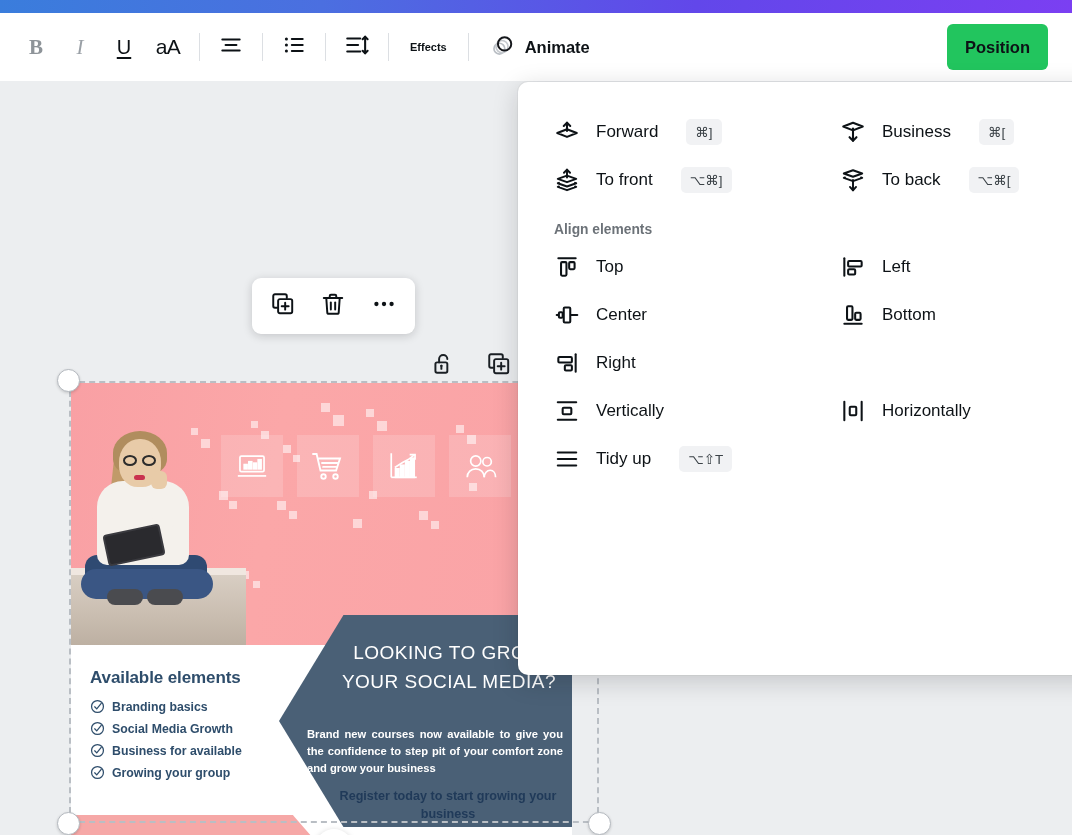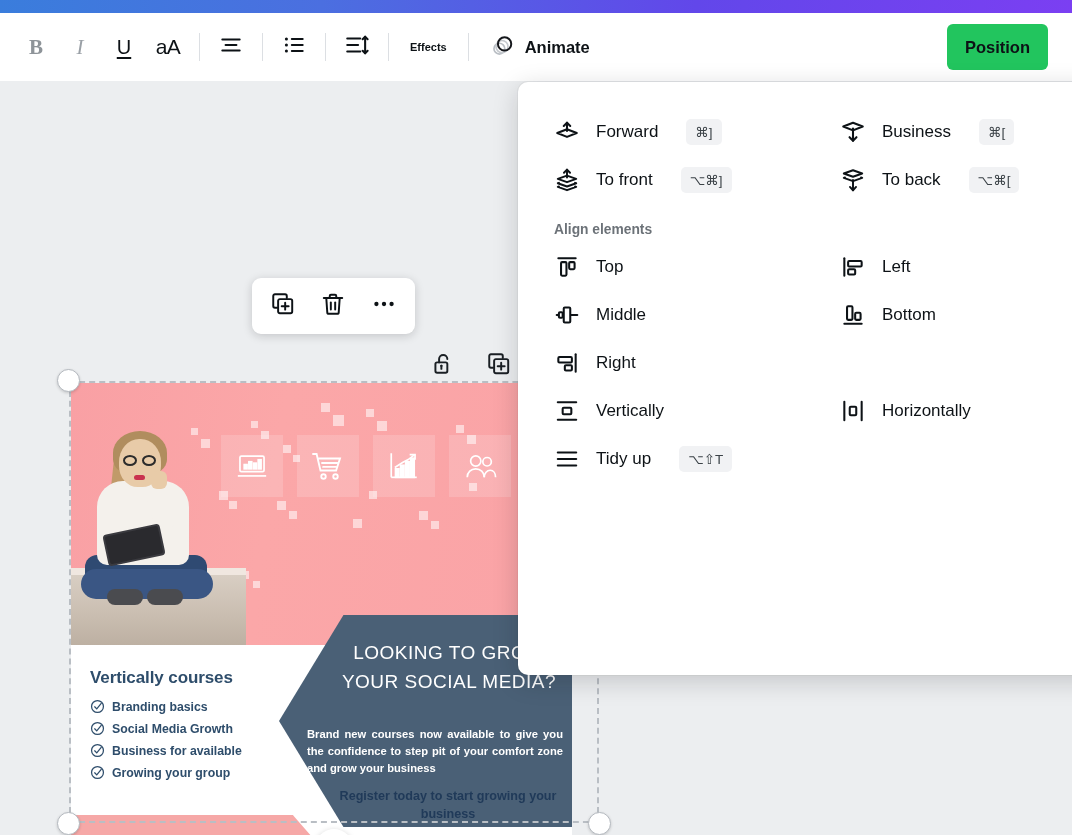--- a/index.html
+++ b/index.html
@@ -466,21 +466,21 @@
       </div>
 
       <div class="arrow-banner"></div>
       <div class="arrow-title">
         <div>LOOKING TO GROW</div>
         <div>YOUR SOCIAL MEDIA?</div>
       </div>
       <div class="arrow-body">Brand new courses now available to give you   the confidence to step pit of your comfort zone and grow your business</div>
 
       <div class="courses">
-        <div class="courses-title">Vertically courses</div>
+        <div class="courses-title">Available elements</div>
         <div class="course-item">
           <span class="check-ico">
             <svg width="15" height="15" viewBox="0 0 24 24" fill="none" stroke="currentColor" stroke-width="2" stroke-linecap="round">
                 <circle cx="12" cy="12" r="9.5"></circle>
                 <polyline points="7.5,12.5 10.8,15.8 18,7"></polyline>
               </svg>
           </span>
           <span class="course-label">Branding basics</span>
         </div>
         <div class="course-item">
@@ -664,21 +664,21 @@
       </div>
 
       <div class="dd-item">
         <span class="dd-ico">
           <svg width="26" height="26" viewBox="0 0 24 24" fill="none" stroke="currentColor" stroke-width="1.9" stroke-linecap="round">
             <line x1="2.5" y1="12" x2="21.5" y2="12"></line>
             <rect x="9" y="5" width="6" height="14" rx="1" fill="#fff"></rect>
             <rect x="4.5" y="9.5" width="3.5" height="5" rx="1" fill="#fff"></rect>
           </svg>
         </span>
-        <span class="dd-label">Middle</span>
+        <span class="dd-label">Center</span>
       </div>
 
 
       <div class="dd-item">
         <span class="dd-ico">
           <svg width="26" height="26" viewBox="0 0 24 24" fill="none" stroke="currentColor" stroke-width="1.9" stroke-linecap="round">
             <line x1="4" y1="20" x2="20" y2="20"></line>
             <rect x="6.5" y="4" width="5" height="12.5" rx="1"></rect>
             <rect x="14" y="10" width="5" height="6.5" rx="1"></rect>
           </svg>

